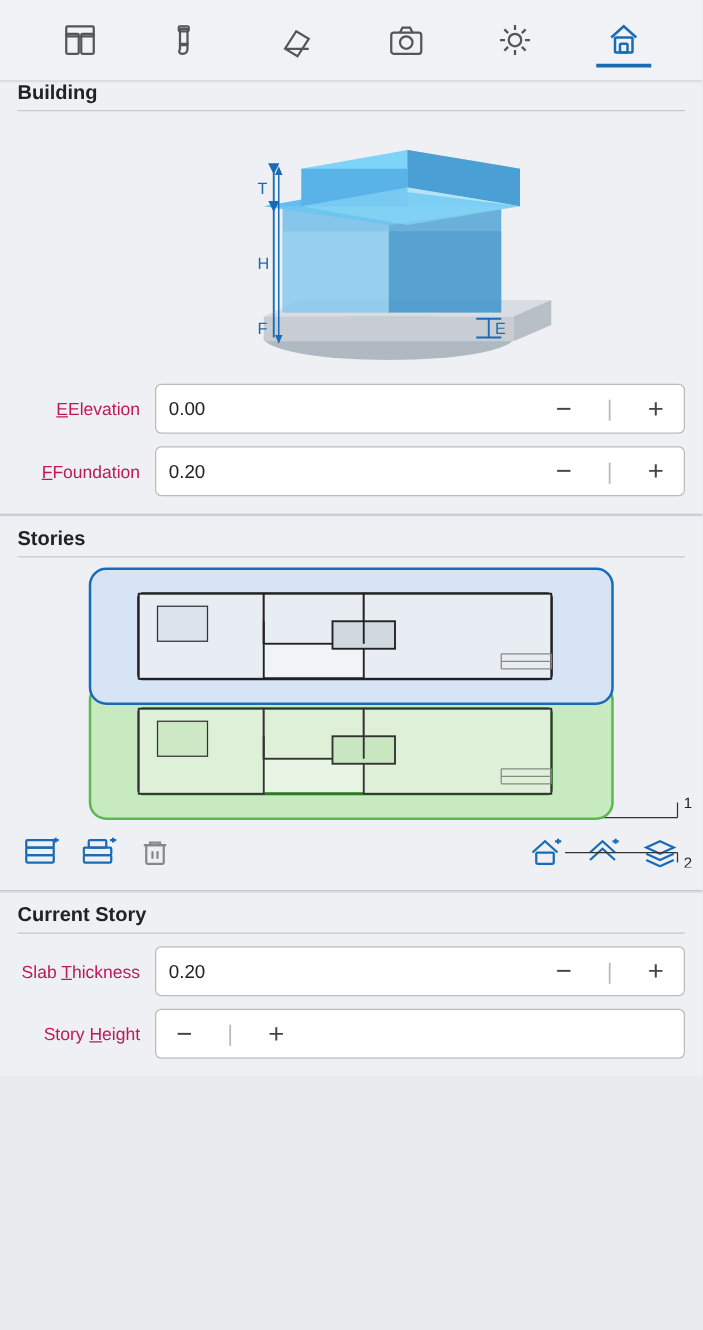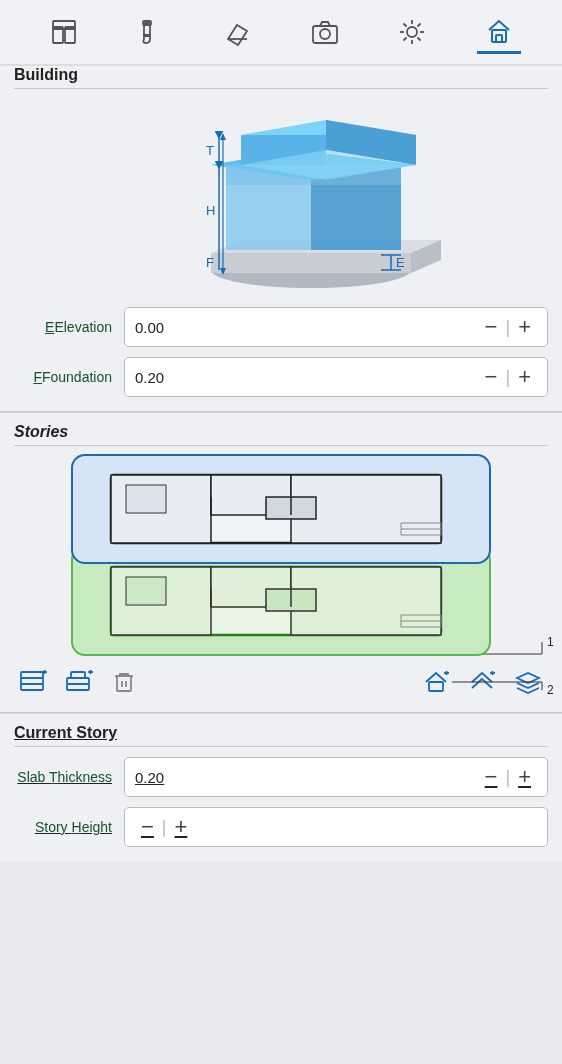--- a/index.html
+++ b/index.html
@@ -68,32 +68,33 @@
     .field-row {
       display: flex;
       align-items: center;
       margin-top: 10px;
     }
     .field-label {
       width: 110px;
       text-align: right;
       padding-right: 12px;
       font-size: 14px;
-      color: #14532d;
+      color: #be185d;
     }
     .field-label u { text-decoration: underline; }
     .number-input-box {
       display: flex;
       align-items: center;
       background: #fff;
       border: 1px solid #bbb;
       border-radius: 5px;
       flex: 1;
       height: 40px;
       padding: 0 10px;
+      gap: 20px;
     }
     .number-value {
       flex: 1;
       font-size: 15px;
       color: #222;
     }
     .num-btn {
       background: none;
       border: none;
       font-size: 22px;
@@ -106,21 +107,20 @@
       color: #bbb;
       font-size: 18px;
       margin: 0 2px;
     }
 
     
     .stories-section {
       background: #eef0f3;
       padding: 10px 14px 0 14px;
       border-top: 1px solid #d0d3d7;
-      font-style: italic;
     }
     .story-cards {
       display: flex;
       flex-direction: column;
       align-items: center;
       gap: 0;
       margin: 8px 0 0 0;
     }
     .story-card {
       width: 420px;
@@ -155,21 +155,20 @@
       color: #1a6bb5;
       padding: 4px 6px;
     }
     .story-tb-btn.trash { color: #888; }
 
     
     .current-story-section {
       background: #eef0f3;
       padding: 10px 14px 14px 14px;
       border-top: 1px solid #d0d3d7;
-      text-decoration: underline;
     }
 
     
     .section-divider {
       height: 1px;
       background: #c5c8cc;
       margin: 0;
     }
   </style>
 </head>

